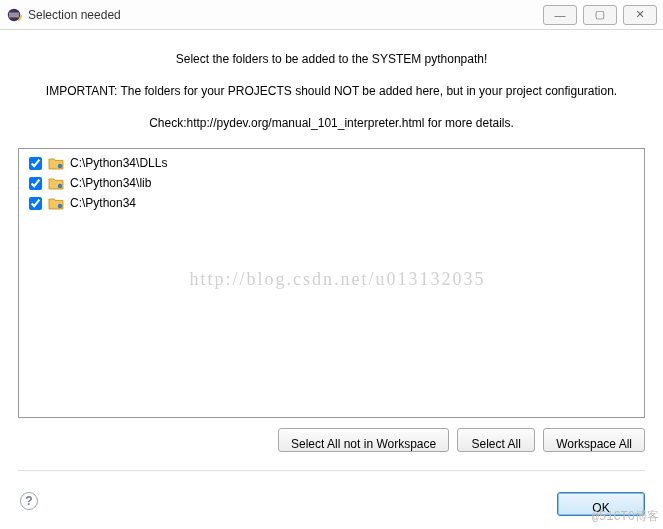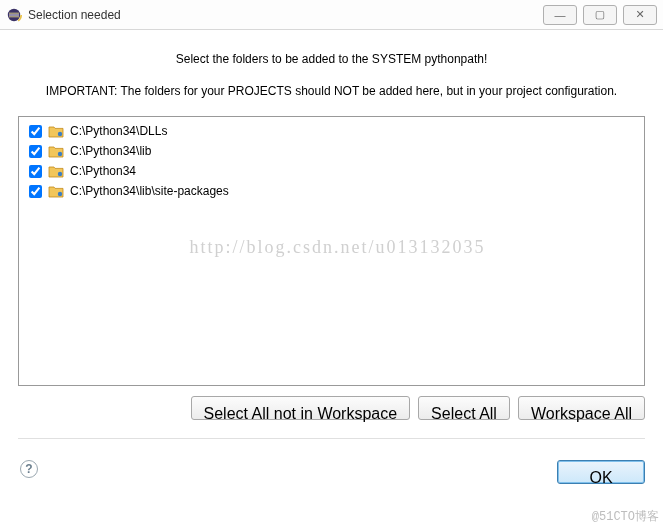--- a/index.html
+++ b/index.html
@@ -84,21 +84,21 @@
     margin-top: 10px;
   }
   .btn {
     min-width: 78px;
     height: 24px;
     border: 1px solid #a8a8a8;
     border-radius: 3px;
     background: linear-gradient(#fcfcfc,#ececec);
     padding: 8px 12px;
     font-family: inherit;
-    font-size: 16px;
+    font-size: 12px;
     cursor: default;
   }
   .btn.primary {
     border: 1px solid #3c7fb1;
     box-shadow: 0 0 0 1px #7fc0ec inset;
     background: linear-gradient(#eaf4fc,#cde8fa);
   }
   .footer {
     border-top: 1px solid #e0e0e0;
     margin-top: 18px;
@@ -140,20 +140,21 @@
   <span class="title">Selection needed</span>
   <span class="spacer"></span>
   <span class="winbtn">—</span>
   <span class="winbtn">▢</span>
   <span class="winbtn">✕</span>
 </div>
 
 <div class="content">
   <div class="msg">Select the folders to be added to the SYSTEM pythonpath!</div>
   <div class="msg">IMPORTANT: The folders for your PROJECTS should NOT be added here, but in your project configuration.</div>
+  <div class="msg">Check:http://pydev.org/manual_101_interpreter.html for more details.</div>
 
   <div class="listbox">
     <div class="row">
       <input type="checkbox" class="chk" checked="" style="">
       <span class="folder-icon">
         <svg width="16" height="14" viewBox="0 0 16 14">
             <path d="M1 3h5l1 1.4h8v8.6H1z" fill="#f2c65a" stroke="#c48a1b" stroke-width="0.8"></path>
             <circle cx="12" cy="10" r="2.2" fill="#3a7ec2"></circle>
           </svg>
       </span>
@@ -172,30 +173,20 @@
     <div class="row">
       <input type="checkbox" class="chk" checked="" style="">
       <span class="folder-icon">
         <svg width="16" height="14" viewBox="0 0 16 14">
             <path d="M1 3h5l1 1.4h8v8.6H1z" fill="#f2c65a" stroke="#c48a1b" stroke-width="0.8"></path>
             <circle cx="12" cy="10" r="2.2" fill="#3a7ec2"></circle>
           </svg>
       </span>
       <span class="path">C:\Python34</span>
     </div>
-    <div class="row">
-      <input type="checkbox" class="chk" checked="" style="">
-      <span class="folder-icon">
-        <svg width="16" height="14" viewBox="0 0 16 14">
-            <path d="M1 3h5l1 1.4h8v8.6H1z" fill="#f2c65a" stroke="#c48a1b" stroke-width="0.8"></path>
-            <circle cx="12" cy="10" r="2.2" fill="#3a7ec2"></circle>
-          </svg>
-      </span>
-      <span class="path">C:\Python34\lib\site-packages</span>
-    </div>
     <div class="watermark">http://blog.csdn.net/u013132035</div>
   </div>
 
   <div class="btnrow">
     <button class="btn">Select All not in Workspace</button>
     <button class="btn">Select All</button>
     <button class="btn">Workspace All</button>
   </div>
 
   <div class="footer">

